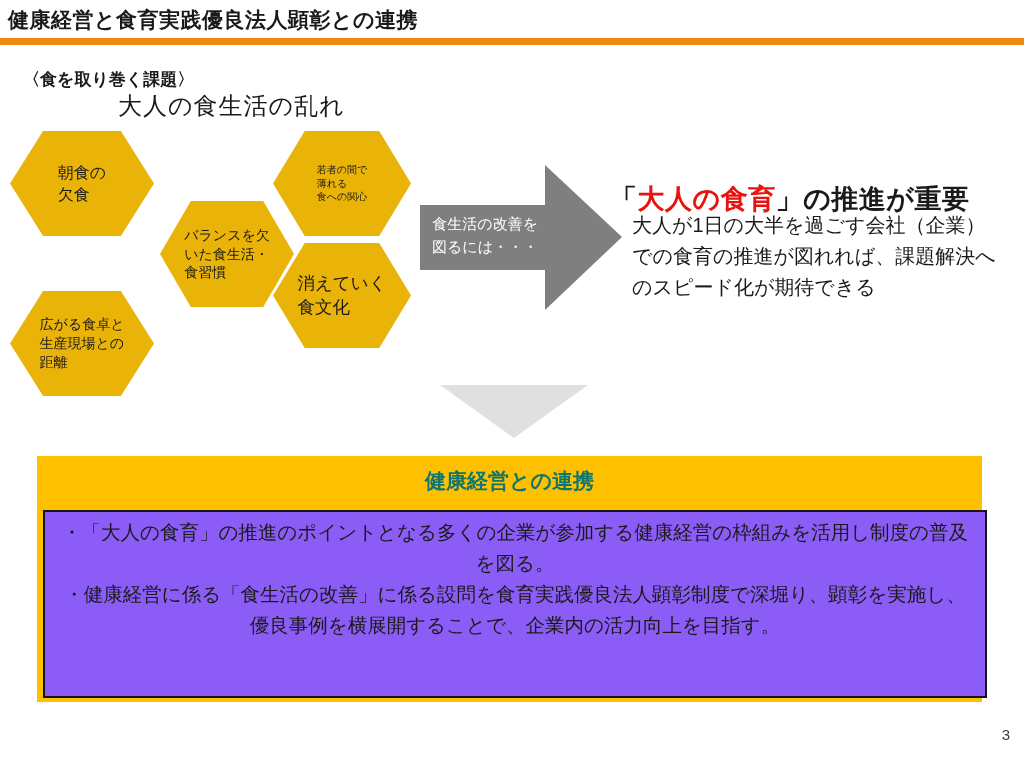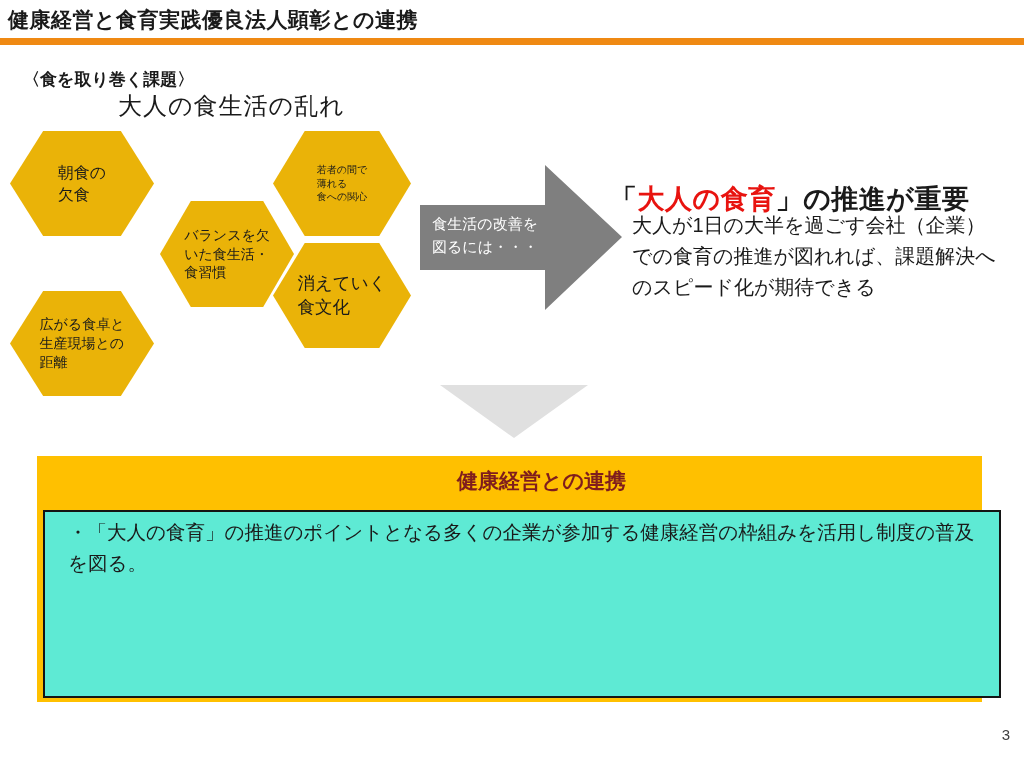--- a/index.html
+++ b/index.html
@@ -40,25 +40,25 @@
 
   
   .down-triangle{
     left:440px;top:385px;width:0;height:0;
     border-left:74px solid transparent;border-right:74px solid transparent;
     border-top:53px solid #E0E0E0;
   }
 
   
   .panel{left:37px;top:456px;width:945px;height:246px;background:#FFC000;}
-  .panel-header{left:37px;top:467px;width:945px;text-align:center;font-size:21px;font-weight:bold;color:#7f1d1d;padding-left:32px;}
+  .panel-header{left:37px;top:467px;width:945px;text-align:center;font-size:21px;font-weight:bold;color:#0f766e;}
   .panel-body{
-    left:43px;top:510px;width:908px;height:174px;background:#5eead4;
-    border:2px solid #141414;padding:5px 23px;
-    font-size:19.5px;line-height:31px;
+    left:43px;top:510px;width:908px;height:174px;background:#8b5cf6;
+    border:2px solid #141414;padding:5px 16px;
+    font-size:19.5px;line-height:31px;text-align:center;
   }
 
   .page-number{right:14px;top:726px;font-size:15px;color:#404040;}
 </style>
 </head>
 <body>
 
 <div class="abs slide-title">健康経営と食育実践優良法人顕彰との連携</div>
 <div class="abs title-rule"></div>
 
@@ -89,15 +89,16 @@
 <div class="abs key-body preline">大人が1日の大半を過ごす会社（企業）
 での食育の推進が図れれば、課題解決へ
 のスピード化が期待できる</div>
 
 <div class="abs down-triangle"></div>
 
 <div class="abs panel"></div>
 <div class="abs panel-header">健康経営との連携</div>
 <div class="abs panel-body">
   <div>・「大人の食育」の推進のポイントとなる多くの企業が参加する健康経営の枠組みを活用し制度の普及を図る。</div>
+  <div>・健康経営に係る「食生活の改善」に係る設問を食育実践優良法人顕彰制度で深堀り、顕彰を実施し、優良事例を横展開することで、企業内の活力向上を目指す。</div>
 </div>
 
 <div class="abs page-number">3</div>
 
 </body></html>

